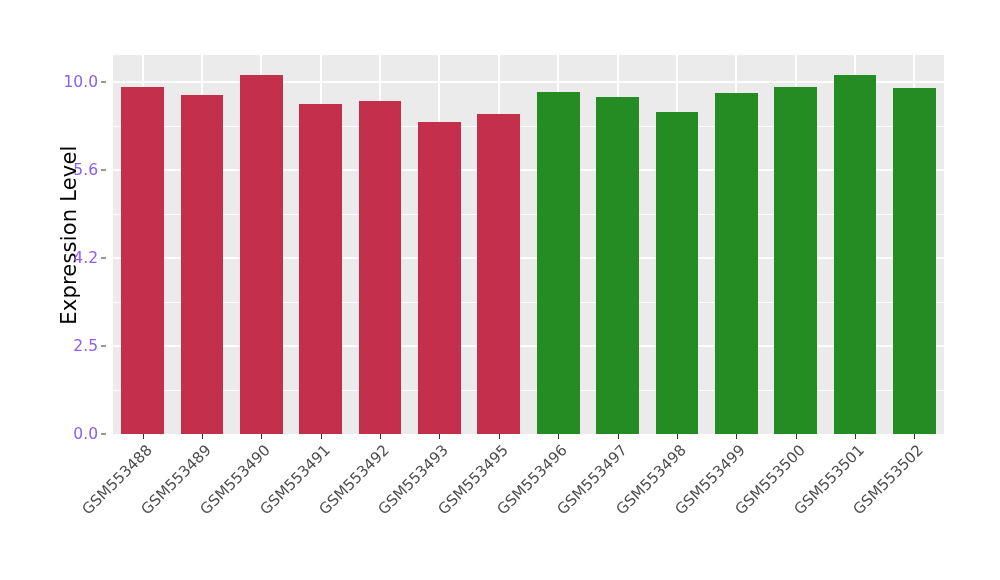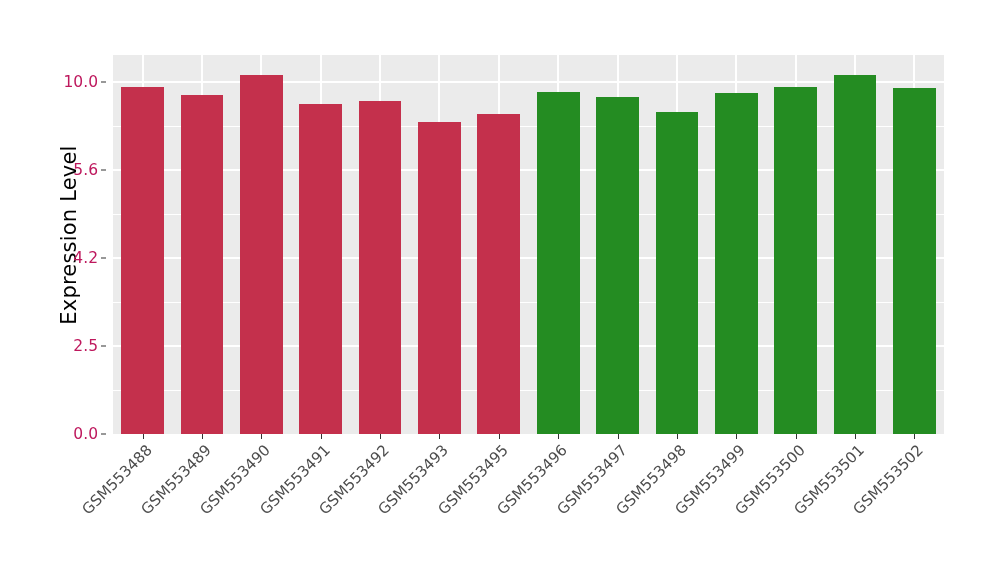--- a/index.html
+++ b/index.html
@@ -44,21 +44,21 @@
     position: absolute;
     left: 52px;
     top: 55px;
     width: 54px;
     height: 379px;
   }
   .y-tick-label {
     position: absolute;
     right: 8px;
     font-size: 15.5px;
-    color: #be185d;
+    color: #8b5cf6;
     text-align: right;
     white-space: nowrap;
     transform: translateY(-50%);
   }
   .y-tick-mark {
     position: absolute;
     right: 0px;
     width: 5px;
     height: 1px;
     background: #333333;

